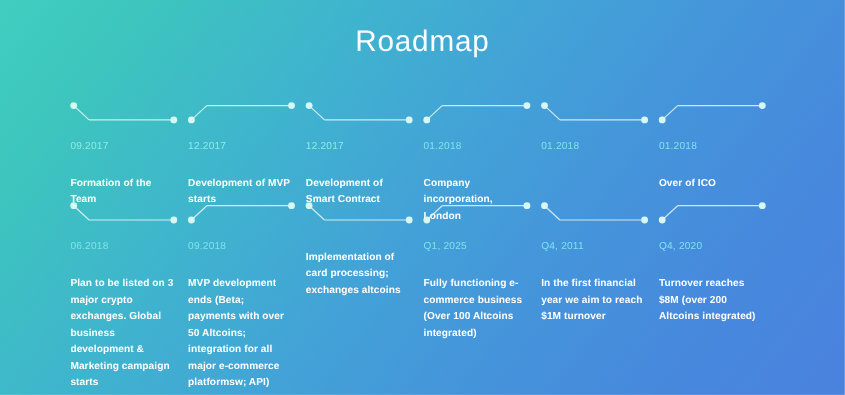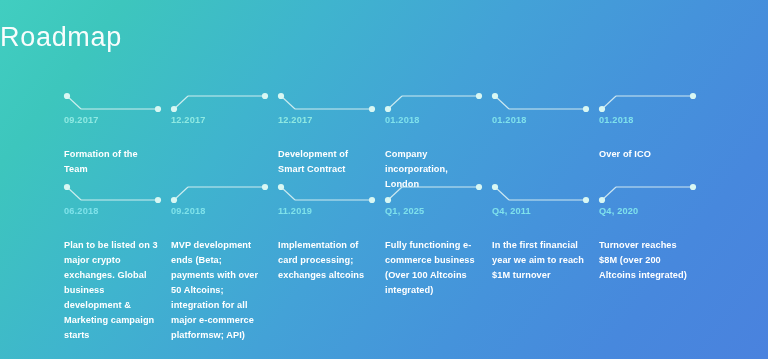--- a/index.html
+++ b/index.html
@@ -27,20 +27,21 @@
     position: relative;
     width: 768px;
     height: 359px;
   }
 
   .page-title {
     position: absolute;
     top: 22px;
     left: 0;
     width: 768px;
+    text-align: center;
     font-size: 27px;
     font-weight: 300;
     letter-spacing: 0.7px;
     color: #ffffff;
     opacity: 0.97;
   }
 
   .timeline-row {
     position: absolute;
     left: 64px;
@@ -66,23 +67,23 @@
   .connector line {
     stroke: #e7f7f6;
     stroke-width: 1.1;
     opacity: 0.85;
   }
   .connector circle {
     fill: #d8f7f3;
   }
 
   .milestone-date {
-    margin-top: 0;
+    margin-top: 12px;
     font-size: 9.2px;
-    font-weight: 700;
+    font-weight: 400;
     letter-spacing: 0.2px;
     color: #8fe9e2;
     line-height: 1.35;
   }
   .row-two .milestone-date { color: #7fe2ea; }
   .milestone:nth-child(4) .milestone-date,
   .milestone:nth-child(5) .milestone-date,
   .milestone:nth-child(6) .milestone-date { color: #7fe1ec; }
 
   .milestone-text {
@@ -113,20 +114,21 @@
         <div class="milestone-text">Formation of the Team</div>
       </div>
       <div class="milestone">
         <svg class="connector" viewBox="0 0 100 22" width="100" height="22">
           <line x1="3" y1="17" x2="17" y2="4"></line>
           <line x1="17" y1="4" x2="94" y2="4"></line>
           <circle cx="3" cy="17" r="3.1"></circle>
           <circle cx="94" cy="4" r="3.1"></circle>
         </svg>
         <div class="milestone-date">12.2017</div>
+        <div class="milestone-text">Development of MVP starts</div>
       </div>
       <div class="milestone">
         <svg class="connector" viewBox="0 0 100 22" width="100" height="22">
           <line x1="3" y1="4" x2="17" y2="17"></line>
           <line x1="17" y1="17" x2="94" y2="17"></line>
           <circle cx="3" cy="4" r="3.1"></circle>
           <circle cx="94" cy="17" r="3.1"></circle>
         </svg>
         <div class="milestone-date">12.2017</div>
         <div class="milestone-text">Development of Smart Contract</div>
@@ -183,21 +185,20 @@
         <div class="milestone-date">09.2018</div>
         <div class="milestone-text">MVP development ends (Beta; payments with over 50 Altcoins; integration for all major e-commerce platformsw; API)</div>
       </div>
       <div class="milestone">
         <svg class="connector" viewBox="0 0 100 22" width="100" height="22">
           <line x1="3" y1="4" x2="17" y2="17"></line>
           <line x1="17" y1="17" x2="94" y2="17"></line>
           <circle cx="3" cy="4" r="3.1"></circle>
           <circle cx="94" cy="17" r="3.1"></circle>
         </svg>
-        <div class="milestone-date">11.2019</div>
         <div class="milestone-text">Implementation of card processing; exchanges altcoins</div>
       </div>
       <div class="milestone">
         <svg class="connector" viewBox="0 0 100 22" width="100" height="22">
           <line x1="3" y1="17" x2="17" y2="4"></line>
           <line x1="17" y1="4" x2="94" y2="4"></line>
           <circle cx="3" cy="17" r="3.1"></circle>
           <circle cx="94" cy="4" r="3.1"></circle>
         </svg>
         <div class="milestone-date">Q1, 2025</div>

